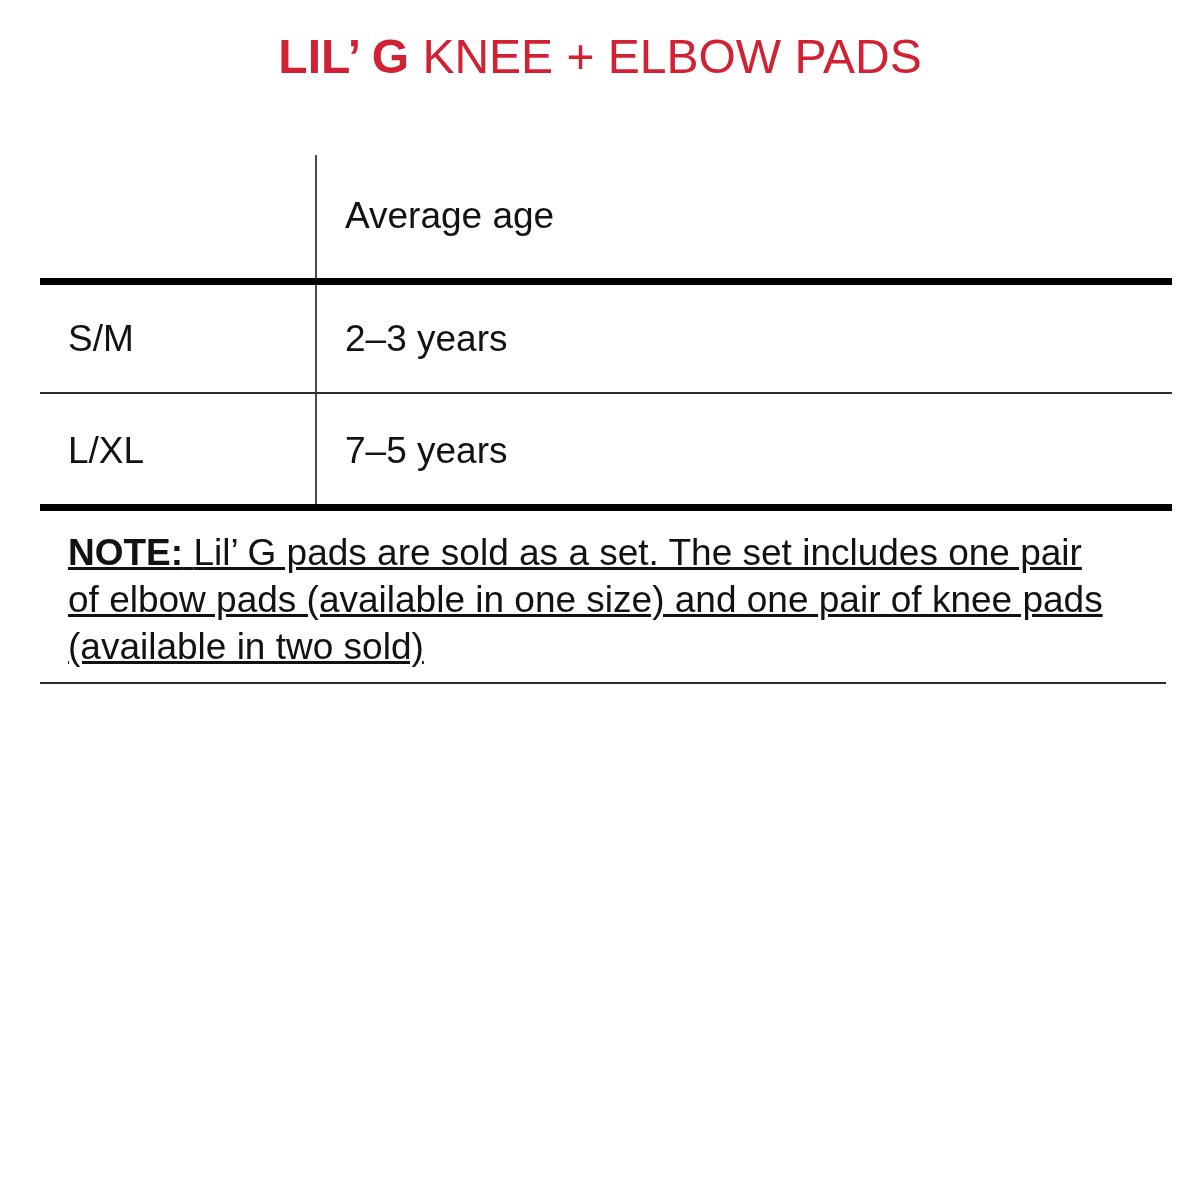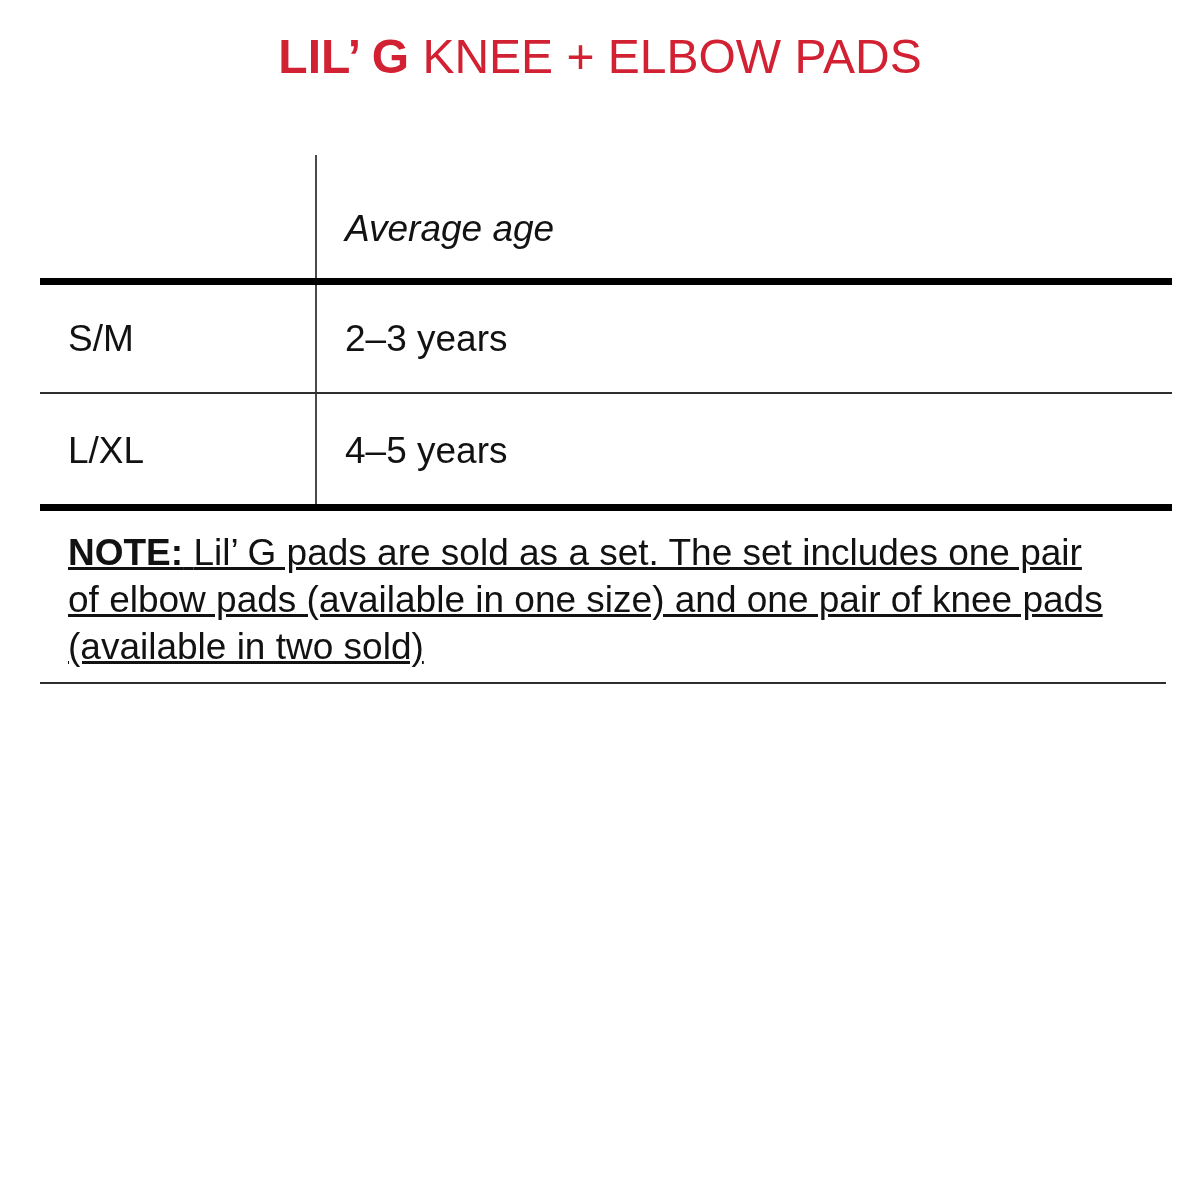--- a/index.html
+++ b/index.html
@@ -58,21 +58,21 @@
 
   .cell {
     position: absolute;
     font-size: 37px;
     line-height: 37px;
     white-space: nowrap;
     color: #121212;
   }
   .cell.size { left: 68px; font-weight: 400; }
   .cell.age  { left: 345px; font-weight: 400; }
-  .header-cell { top: 210px; font-style: italic; }
+  .header-cell { top: 197px; }
   .row-1 { top: 320px; }
   .row-2 { top: 432px; }
 
   
   .note {
     position: absolute;
     left: 68px;
     top: 529px;
     width: 1090px;
     font-size: 37px;
@@ -99,21 +99,21 @@
 
     <div>
       <div class="cell size row-1">S/M</div>
       <div class="cell age row-1">2–3 years</div>
     </div>
 
     <div class="rule thin mid-rule"></div>
 
     <div>
       <div class="cell size row-2">L/XL</div>
-      <div class="cell age row-2">4–5 years</div>
+      <div class="cell age row-2">7–5 years</div>
     </div>
 
     <div class="rule thick bottom-rule"></div>
   </div>
 
   <div class="note">
     <div class="note-line"><span class="note-label">NOTE:</span> <span>Lil’ G pads are sold as a set. The set includes one pair</span></div>
     <div class="note-line">of elbow pads (available in one size) and one pair of knee pads</div>
     <div class="note-line">(available in two sold)</div>
   </div>

